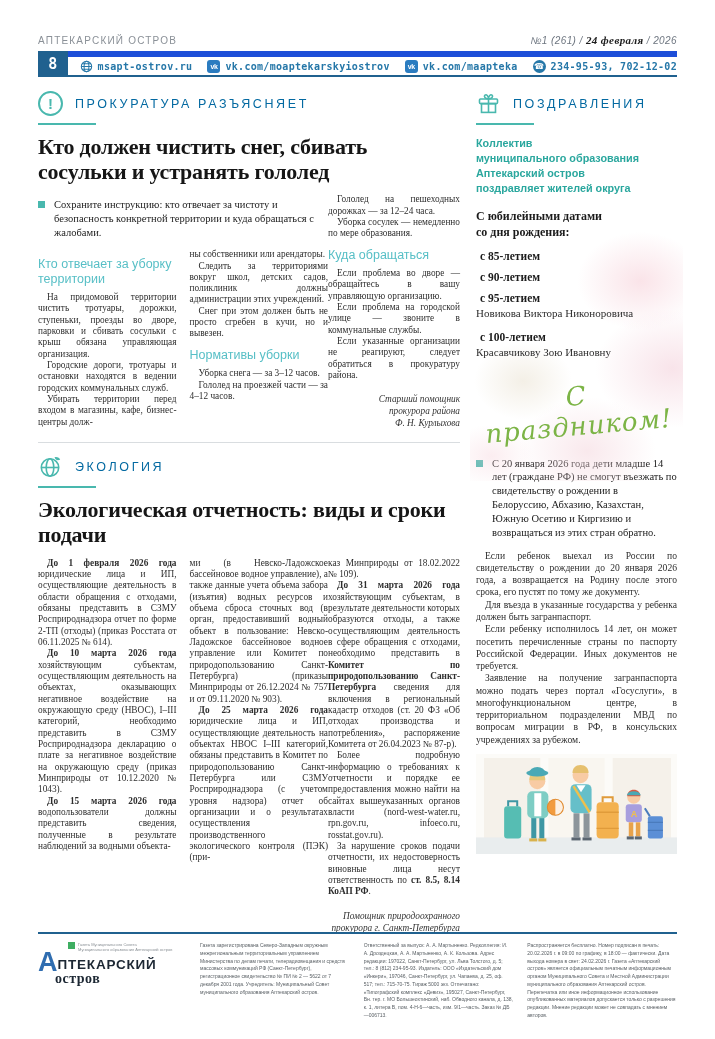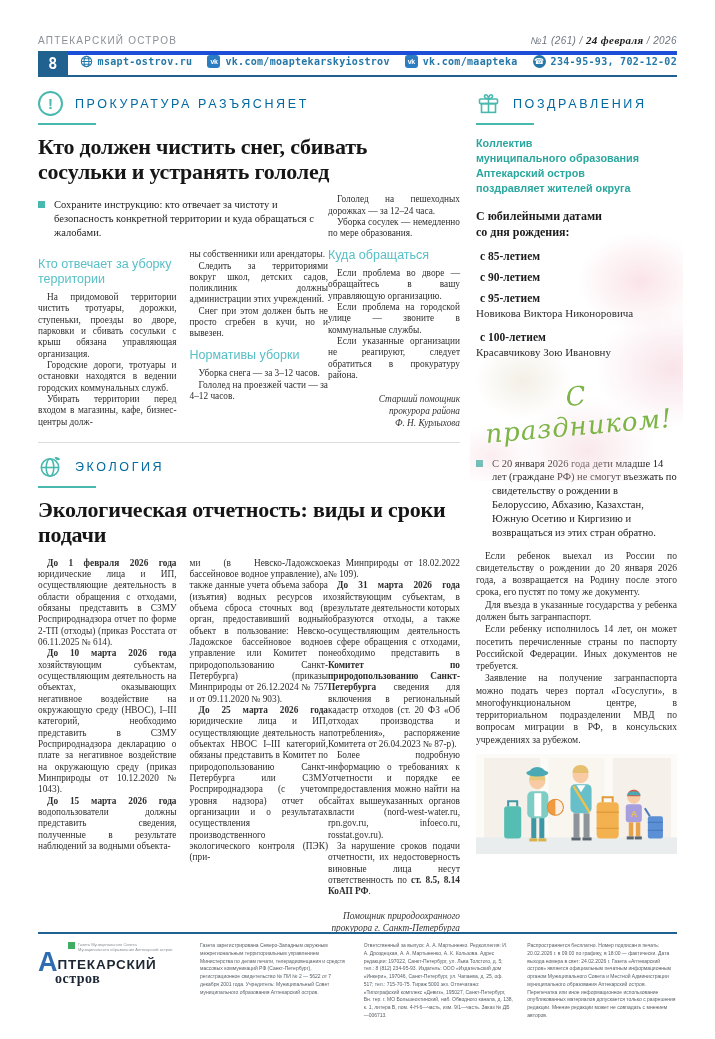--- a/index.html
+++ b/index.html
@@ -12,22 +12,22 @@
   .page { padding:34px 38px 0 38px; }
 
   
   .mast-top { display:flex; justify-content:space-between; align-items:baseline;
     font-family:"Liberation Sans", sans-serif; font-size:10px; color:#8a9097; letter-spacing:1.2px; }
   .mast-issue { color:#6e7680; letter-spacing:.4px;font-style:italic; }
   .mast-issue b { color:#1d1d1d; font-family:"Liberation Serif",serif; font-size:11px; }
   .mast-bar { display:flex; align-items:stretch; margin-top:5px; height:26px; }
   .page-num { width:40px; background:#20618f; color:#fff; display:flex; align-items:center; justify-content:center;
     font-family:"DejaVu Sans Mono", monospace; font-size:15px; font-weight:bold; }
-  .mast-links { flex:1; border-top:4px solid #1d4ed8; border-bottom:2px solid #20618f;
-    display:flex; align-items:flex-start; gap:15px; padding-left:12px;
+  .mast-links { flex:1; border-top:6px solid #1d4ed8; border-bottom:2px solid #20618f;
+    display:flex; align-items:center; gap:15px; padding-left:12px;
     font-family:"DejaVu Sans Mono", monospace; font-weight:bold; font-size:10px; color:#2577a8; letter-spacing:.3px; }
   .mlink { display:flex; align-items:center; gap:5px; white-space:nowrap; }
   .icon-globe svg { display:block; }
   .vk-badge { display:inline-flex; width:13px; height:13px; border-radius:3px; background:#2b7cc0;
     color:#fff; font-family:"Liberation Sans",sans-serif; font-size:7px; font-weight:bold;
     align-items:center; justify-content:center; letter-spacing:-.5px; }
   .phone-badge { display:inline-flex; width:13px; height:13px; border-radius:50%; background:#2577a8;
     color:#fff; font-size:8px; align-items:center; justify-content:center; font-family:"DejaVu Sans",sans-serif; }
 
   

